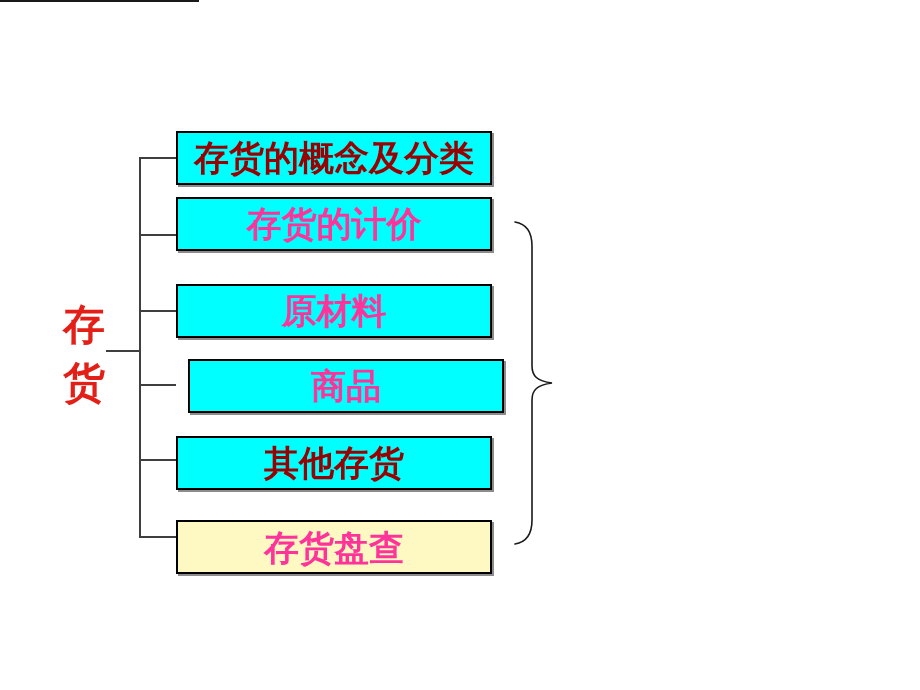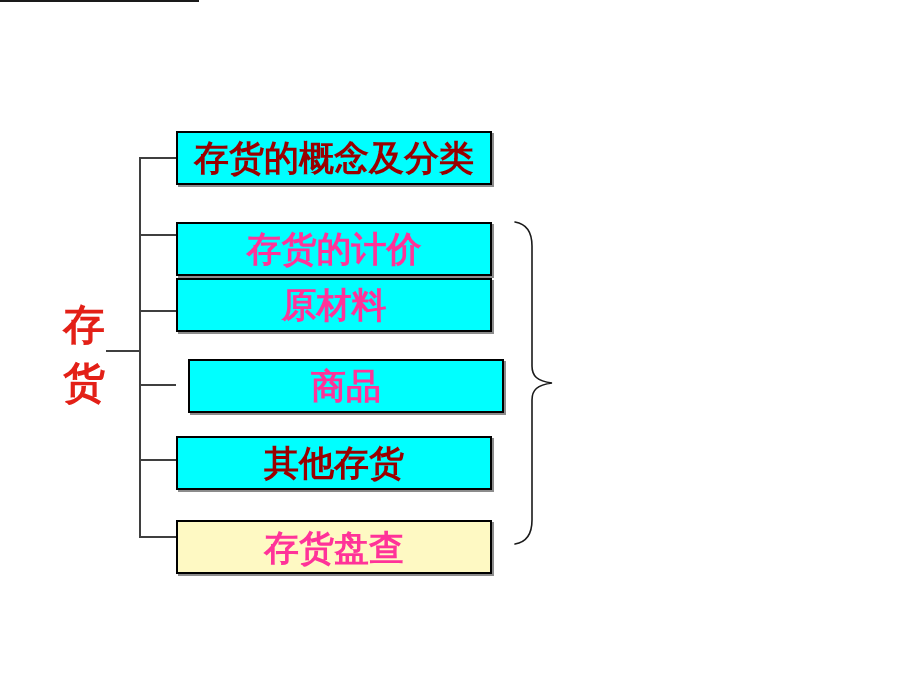--- a/index.html
+++ b/index.html
@@ -55,22 +55,22 @@
     border: 2px solid #000000;
     box-shadow: 2px 2px 0 #8c8c8c;
     display: flex;
     align-items: center;
     justify-content: center;
     font-size: 35px;
     font-weight: bold;
     white-space: nowrap;
   }
   .box-1 { top: 131px; }
-  .box-2 { top: 222px; }
-  .box-3 { top: 278px; }
+  .box-2 { top: 197px; }
+  .box-3 { top: 284px; }
   .box-4 { top: 359px; margin-left: 12px; }
   .box-5 { top: 436px; text-align: right; }
   .box-6 { top: 520px; }
   
   .brace {
     position: absolute;
     left: 510px;
     top: 218px;
     width: 52px;
     height: 330px;

